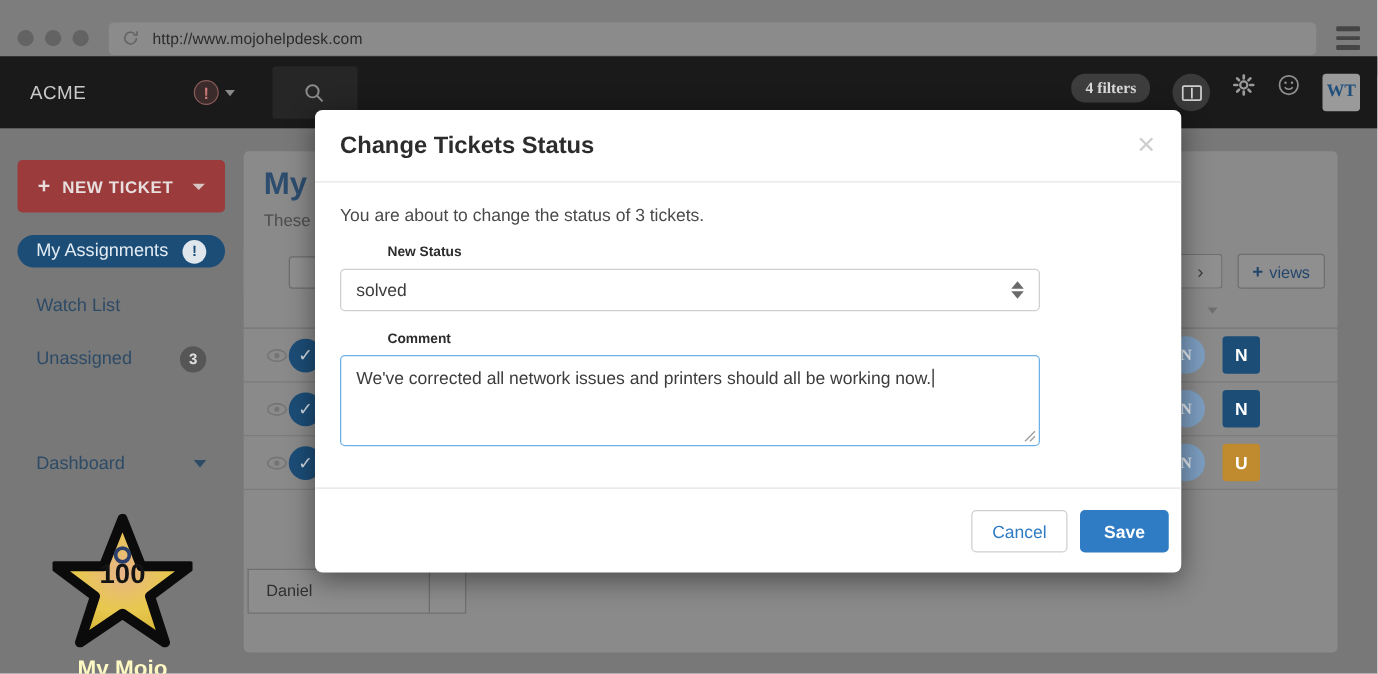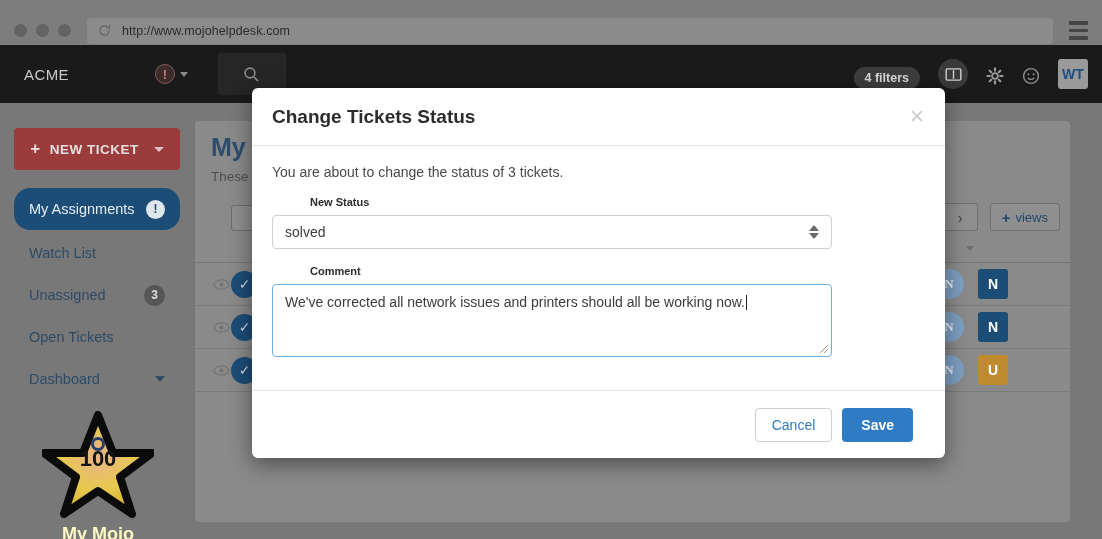--- a/index.html
+++ b/index.html
@@ -37,21 +37,21 @@
     width: 20px; height: 20px; border-radius: 50%; background: #3b2b2b;
     border: 1.5px solid #8a5b5b; color: #c77; font-size: 13px; font-weight: bold;
     display: flex; align-items: center; justify-content: center; line-height: 1;
   }
   .caret-down { width: 0; height: 0; border-left: 4.5px solid transparent;
     border-right: 4.5px solid transparent; border-top: 5px solid #888; }
   .search-box {
     width: 68px; height: 42px; background: #262626; border-radius: 3px;
     display: flex; align-items: center; justify-content: center; margin-left: 30px;
   }
-  .appbar-right { margin-left: auto; display: flex; align-items: flex-end; gap: 18px; }
+  .appbar-right { margin-left: auto; display: flex; align-items: flex-start; gap: 18px; font-family: Liberation Serif, serif; }
   .filters-chip {
     background: #3d3d3d; color: #d8d8d8; font-size: 12.5px; font-weight: bold;
     padding: 4px 11px; border-radius: 11px;
   }
   .icon-circle {
     width: 30px; height: 30px; border-radius: 50%; background: #3a3a3a;
     display: flex; align-items: center; justify-content: center;
   }
   .avatar-wt {
     width: 30px; height: 30px; background: #9a9a9a; border-radius: 3px;
@@ -68,21 +68,21 @@
   .btn-new-ticket {
     position: absolute; left: 14px; top: 25px; width: 166px; height: 42px;
     background: #9b3b3b; border-radius: 4px; color: #e8dede;
     display: flex; align-items: center; justify-content: center; gap: 9px;
     font-size: 13.5px; font-weight: bold; letter-spacing: .5px;
   }
   .plus-glyph { font-size: 17px; font-weight: bold; }
   .nt-caret { width: 0; height: 0; border-left: 5px solid transparent;
     border-right: 5px solid transparent; border-top: 5.5px solid #d8c4c4; margin-left: 6px; }
   .nav-item {
-    position: absolute; left: 14px; width: 166px; height: 42px;
+    position: absolute; left: 14px; width: 166px; height: 26px;
     display: flex; align-items: center; padding: 0 15px;
     font-size: 14.5px; color: #2e4b66; border-radius: 16px;
   }
   .nav-item.active { background: #1c4d77; color: #e4ecf3; font-weight: normal; }
   .nav-badge-light {
     margin-left: auto; width: 19px; height: 19px; border-radius: 50%;
     background: #dfe6ec; color: #1c4d77; font-size: 12px; font-weight: bold;
     display: flex; align-items: center; justify-content: center;
   }
   .nav-badge-dark {
@@ -201,21 +201,21 @@
     padding: 9px 12px; font-size: 14px; color: #3c3c3c; overflow: hidden;
   }
   .caret-bar {
     display: inline-block; width: 1px; height: 15px; background: #222;
     vertical-align: -3px; margin-left: 1px;
   }
   .resize-grip { position: absolute; right: 2px; bottom: 2px; width: 10px; height: 10px; }
   .modal-footer {
     position: absolute; left: 0; right: 0; bottom: 0; height: 68px;
     border-top: 1px solid #e5e5e5; display: flex; align-items: center;
-    justify-content: flex-end; gap: 10px; padding: 0 32px;
+    justify-content: flex-end; gap: 10px; padding: 0 10px;
   }
   .btn-cancel {
     height: 34px; padding: 0 16px; border: 1px solid #cfcfcf; border-radius: 4px;
     background: #fff; color: #2f7cc4; font-size: 14px;
     display: flex; align-items: center;
   }
   .btn-save {
     height: 34px; padding: 0 19px; border-radius: 4px;
     background: #2f7cc4; color: #fff; font-size: 14px; font-weight: bold;
     display: flex; align-items: center;
@@ -306,23 +306,20 @@
         <span>My Assignments</span>
         <span class="nav-badge-light">!</span>
       </div>
       <div class="nav-item" style="top:129px">
         <span>Watch List</span>
       </div>
       <div class="nav-item" style="top:171px">
         <span>Unassigned</span>
         <span class="nav-badge-dark">3</span>
       </div>
-      <div class="nav-item" style="top:213px">
-        <span>Open Tickets</span>
-      </div>
       <div class="nav-item" style="top:255px">
         <span>Dashboard</span>
         <span class="nav-caret"></span>
       </div>
 
       <div class="mojo">
         <svg class="mojo-star" viewBox="0 0 112 107">
           <defs>
             <radialGradient id="sg" cx="50%" cy="42%" r="60%">
               <stop offset="0%" stop-color="#e8b48a"></stop>
@@ -397,20 +394,24 @@
           <circle cx="9" cy="6" r="2.2" fill="#5a5a5a"></circle>
         </svg>
         <span class="check-circle">✓</span>
         <span class="queue-cell">Technical Support</span>
         <span class="av-round" style="right:150px;background:#5c7a9c">HS</span>
         <span class="av-round" style="right:106px;background:#7d9fc2">N</span>
         <span class="av-square" style="right:62px;background:#c08b2e">U</span>
       </div>
     </div>
 
+    <div class="daniel-pop" style="left:198px;top:352px;width:175px">
+      <div class="dtext">Daniel</div>
+      <div class="dsep"></div>
+    </div>
   </div>
 
   <div class="modal">
     <div class="modal-header">
       <span class="modal-title">Change Tickets Status</span>
       <span class="modal-close">✕</span>
     </div>
     <div class="modal-body">
       <div class="modal-lead">You are about to change the status of 3 tickets.</div>
 

